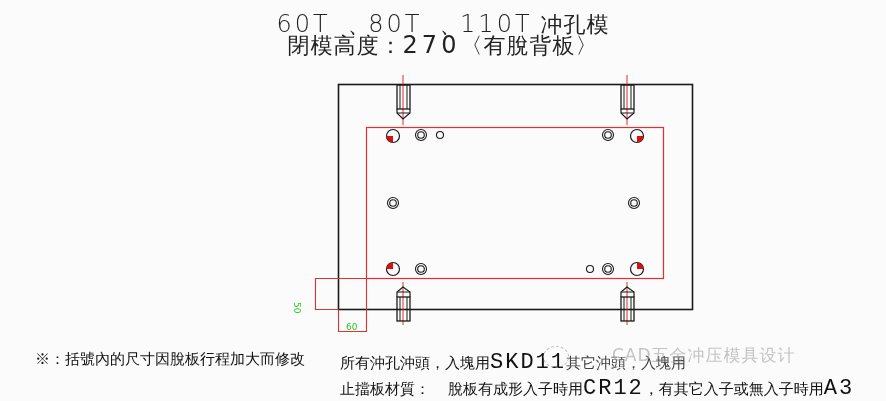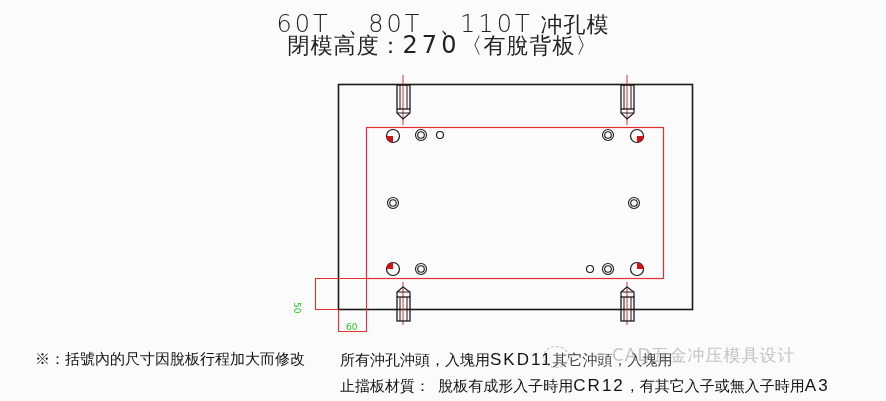--- a/index.html
+++ b/index.html
@@ -12,23 +12,23 @@
     .title {
       position: absolute; left: 0; width: 886px; text-align: center;
       font-family: "DejaVu Sans", sans-serif; color: #222; white-space: nowrap;
     }
     .title-1 { top: 8px; font-size: 22px; letter-spacing: 1px; }
     .title-1 .latin { font-size: 24px; letter-spacing: 3px; font-weight: 300; }
     .title-2 { top: 31px; font-size: 22px; letter-spacing: 1px; }
     svg.drawing { position: absolute; left: 0; top: 0; }
     .note {
       position: absolute; font-size: 15px; white-space: nowrap; color: #111;
-      font-family: Liberation Sans, sans-serif;
+      font-family: Liberation Mono, monospace;
     }
-    .note .latin { font-size: 17px; letter-spacing: 2px; }
+    .note .latin { font-size: 22px; letter-spacing: 2px; }
     .watermark {
       position: absolute; left: 540px; top: 344px; font-size: 17px;
       color: rgba(150,150,150,0.55); white-space: nowrap;
       font-family: "DejaVu Sans", sans-serif; letter-spacing: 1px;
     }
     .wm-icon {
       position: absolute; left: 543px; top: 346px; width: 24px; height: 20px;
       border: 1.5px dashed rgba(160,160,160,0.7); border-radius: 50%;
     }
   </style>

